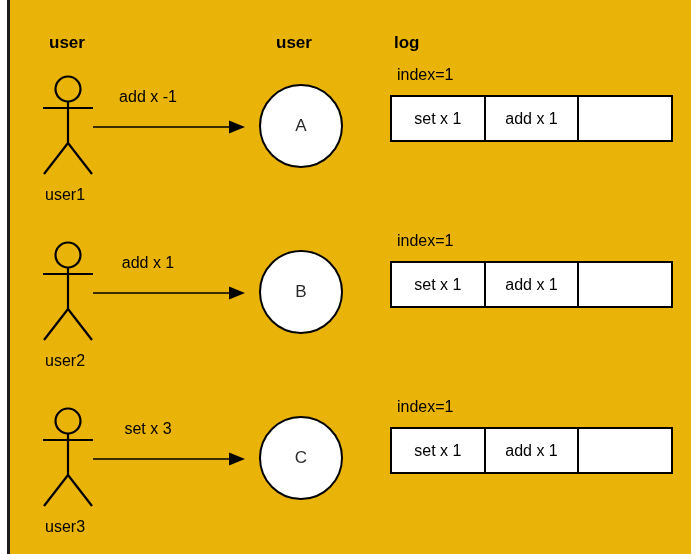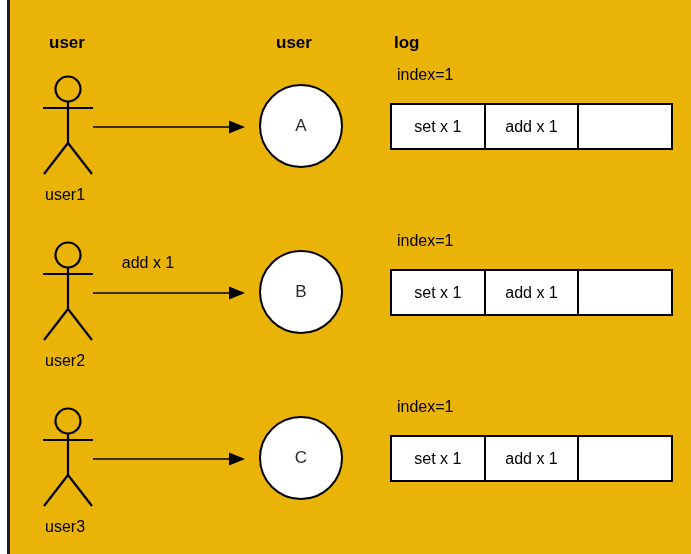--- a/index.html
+++ b/index.html
@@ -77,21 +77,21 @@
 
   .log-index {
     position: absolute;
     left: 390px; top: 6px;
     font-size: 16px;
     white-space: nowrap;
     text-align: right;
   }
   .log-table {
     position: absolute;
-    left: 383px; top: 43px;
+    left: 383px; top: 35px;
     width: 283px; height: 47px;
     box-sizing: border-box;
     border: 2px solid #000;
     background: #fff;
     display: flex;
   }
   .log-cell {
     flex: 1;
     border-right: 2px solid #000;
     display: flex;
@@ -113,20 +113,21 @@
   <div class="header header-log">log</div>
 
   <div class="row row-1">
     <svg class="stick" viewBox="0 0 54 100" preserveAspectRatio="none">
       <circle cx="27" cy="14" r="12.5"></circle>
       <line x1="27" y1="26.5" x2="27" y2="68"></line>
       <line x1="2" y1="33" x2="52" y2="33"></line>
       <line x1="27" y1="68" x2="3" y2="99"></line>
       <line x1="27" y1="68" x2="51" y2="99"></line>
     </svg>
+    <div class="command-label">add x -1</div>
     <svg class="arrow-svg" width="156" height="20">
       <line x1="2" y1="10" x2="140" y2="10" stroke="#000" stroke-width="1.6"></line>
       <polygon points="138,3.5 154,10 138,16.5" fill="#000"></polygon>
     </svg>
     <div class="node-circle">
       <span>A</span>
     </div>
     <div class="user-name">user1</div>
     <div class="log-index">index=1</div>
     <div class="log-table">
@@ -162,20 +163,21 @@
   </div>
 
   <div class="row row-3">
     <svg class="stick" viewBox="0 0 54 100" preserveAspectRatio="none">
       <circle cx="27" cy="14" r="12.5"></circle>
       <line x1="27" y1="26.5" x2="27" y2="68"></line>
       <line x1="2" y1="33" x2="52" y2="33"></line>
       <line x1="27" y1="68" x2="3" y2="99"></line>
       <line x1="27" y1="68" x2="51" y2="99"></line>
     </svg>
+    <div class="command-label">set x 3</div>
     <svg class="arrow-svg" width="156" height="20">
       <line x1="2" y1="10" x2="140" y2="10" stroke="#000" stroke-width="1.6"></line>
       <polygon points="138,3.5 154,10 138,16.5" fill="#000"></polygon>
     </svg>
     <div class="node-circle">
       <span>C</span>
     </div>
     <div class="user-name">user3</div>
     <div class="log-index">index=1</div>
     <div class="log-table">

